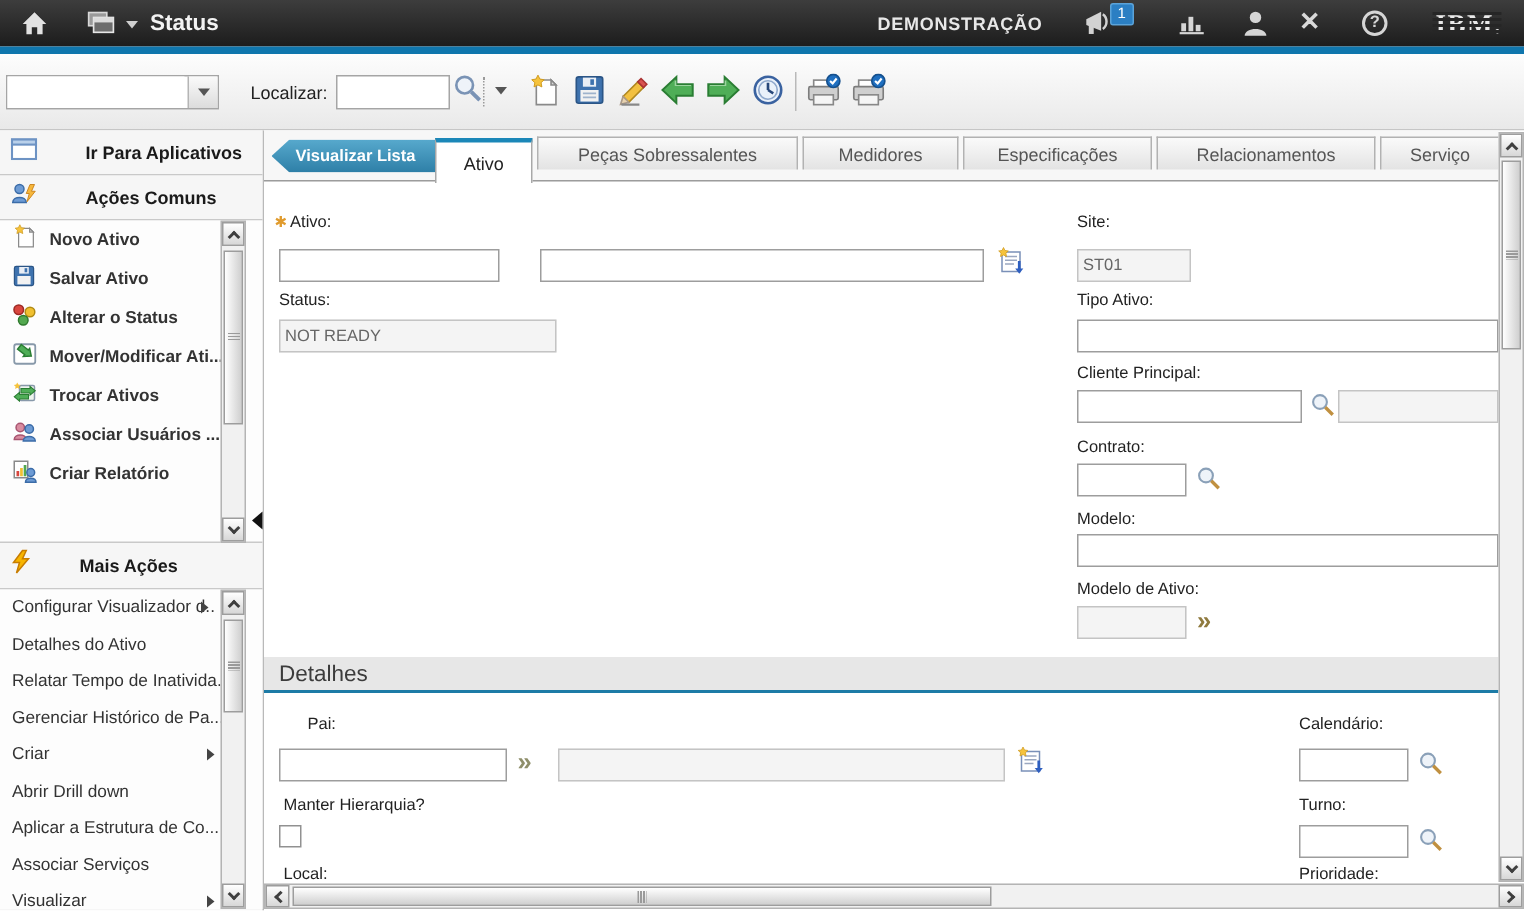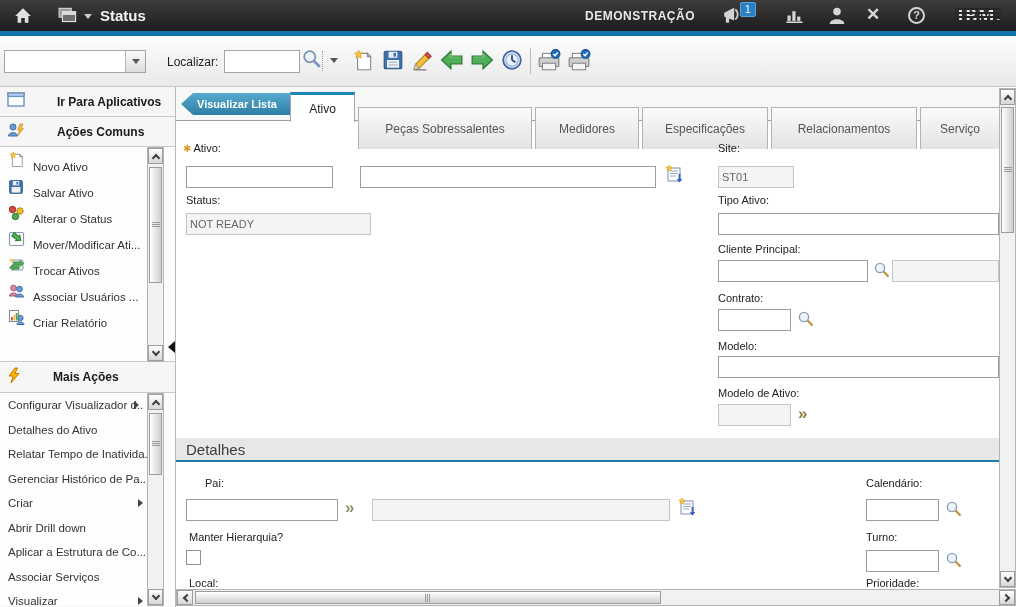--- a/index.html
+++ b/index.html
@@ -45,21 +45,21 @@
   
   .sidebar { position:absolute; left:0; top:87px; width:176px; height:520px;
     background:#f6f6f6; border-right:1px solid #b9b9b9; }
   .side-head { position:relative; height:30px; border-bottom:1px solid #c9c9c9;
     display:flex; align-items:center; background:#f6f6f6; }
   .side-head .hic { margin:0 6px 0 7px; }
   .side-head .htx { font-size:12px; font-weight:bold; color:#1a1a1a;padding-left:26px; }
   .side-list { position:relative; background:#fdfdfd; border-bottom:1px solid #c9c9c9; }
   .list1 { height:215px; }
   .list2 { height:213px; border-bottom:none; }
-  .s-item { position:relative; height:26px; display:flex; align-items:flex-end; cursor:pointer; }
+  .s-item { position:relative; height:26px; display:flex; align-items:center; cursor:pointer;font-weight:bold; }
   .s-item .iic { width:18px; margin:0 8px 0 7px; text-align:center; }
   .s-item .itx { font-size:11.5px; color:#333; white-space:nowrap; }
   .m-item { position:relative; height:24.5px; display:flex; align-items:center; cursor:pointer; }
   .m-item .itx { font-size:11.5px; color:#333; margin-left:8px; white-space:nowrap; }
   .subarrow { position:absolute; right:32px; width:0; height:0; border-top:4px solid transparent;
     border-bottom:4px solid transparent; border-left:5px solid #444; }
   .collapse-handle { position:absolute; left:168px; top:254px; width:0; height:0;
     border-top:6px solid transparent; border-bottom:6px solid transparent; border-right:7px solid #111; }
 
   
@@ -84,21 +84,21 @@
   .chev.right{ transform:translateX(-1px) rotate(135deg); }
 
   
   .content { position:absolute; left:176px; top:87px; width:840px; height:520px; background:#fff; }
   .tabstrip { position:absolute; left:0; top:0; width:823px; height:34px; background:#f7f7f7;
     border-bottom:1px solid #9c9c9c; }
   .list-btn { position:absolute; left:5px; top:6px; width:112px; height:22px;
     background:linear-gradient(#57a9cd,#2e7fa7); color:#fff; font-size:11px; font-weight:bold;
     display:flex; align-items:center; justify-content:center;
     clip-path:polygon(12px 0, 100% 0, 100% 100%, 12px 100%, 0 50%); cursor:pointer; }
-  .tab { position:absolute; top:20px; height:42px; background:linear-gradient(#fafafa,#e3e3e3);
+  .tab { position:absolute; top:4px; height:22px; background:linear-gradient(#fafafa,#e3e3e3);
     border:1px solid #b2b2b2; border-bottom:none; color:#555; font-size:12px;
     display:flex; align-items:center; justify-content:center; cursor:pointer; }
   .tab.active { top:5px; height:30px; background:#fff; border:1px solid #a8a8a8; border-bottom:none;
     border-top:3px solid #1b87b8; color:#222; z-index:2; }
 
   
   .flabel { position:absolute; font-size:11px; color:#222; white-space:nowrap; }
   .req { color:#e09b2d; font-size:10px; margin-right:2px; }
   .tinput { position:absolute; height:22px; border:1px solid #9d9d9d; background:#fff;
     font-size:11px; color:#222; padding:0 3px; font-family:"Liberation Sans",sans-serif; }

